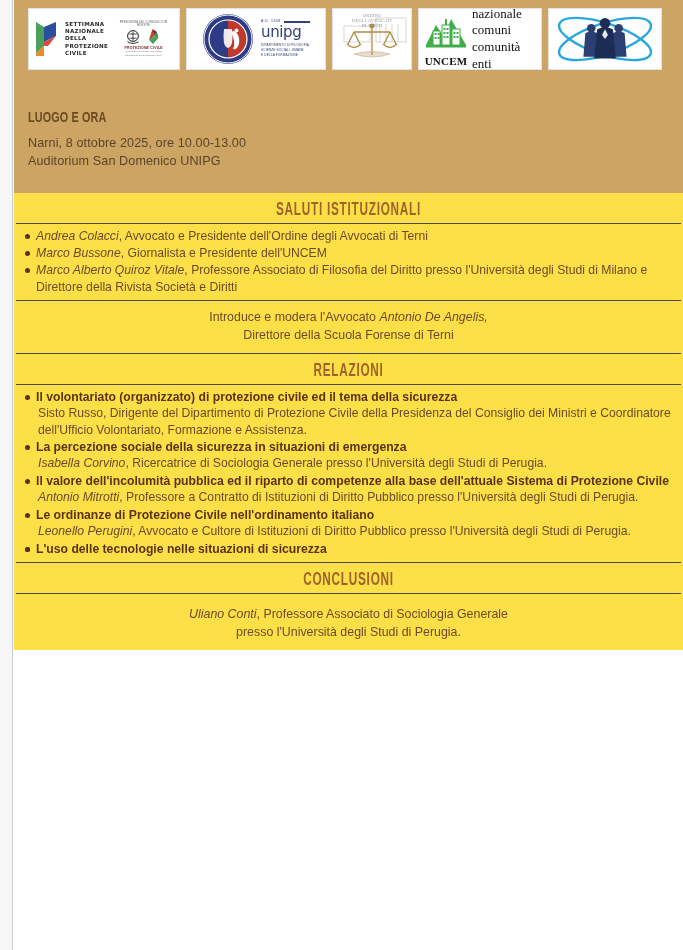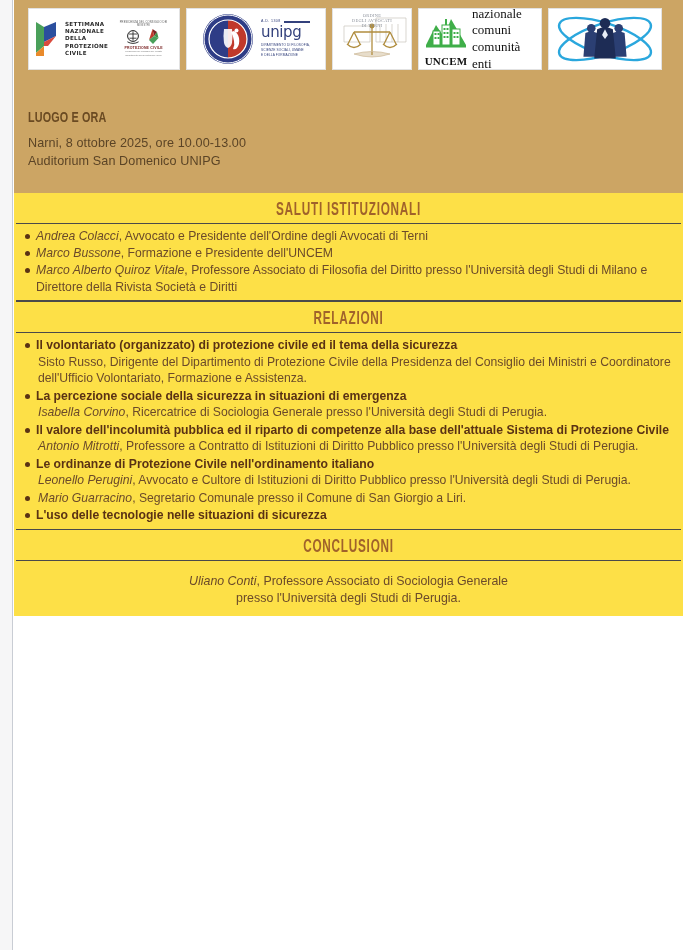--- a/index.html
+++ b/index.html
@@ -461,28 +461,32 @@
   <div class="programme">
 
     <div class="sec-head">SALUTI ISTITUZIONALI</div>
     <div class="rule-line"></div>
 
     <div class="list">
       <div class="item">
         <span class="nm">Andrea Colacci</span><span>, Avvocato e Presidente dell'Ordine degli Avvocati di Terni</span>
       </div>
       <div class="item">
-        <span class="nm">Marco Bussone</span><span>, Formazione e Presidente dell'UNCEM</span>
+        <span class="nm">Marco Bussone</span><span>, Giornalista e Presidente dell'UNCEM</span>
       </div>
       <div class="item">
         <span class="nm">Marco Alberto Quiroz Vitale</span><span>, Professore Associato di Filosofia del Diritto presso l'Università degli Studi di Milano e Direttore della Rivista Società e Diritti</span>
       </div>
     </div>
 
     <div class="rule-line"></div>
+    <div class="centered-block">
+      <div><span>Introduce e modera l'Avvocato </span><em>Antonio De Angelis,</em></div>
+      <div>Direttore della Scuola Forense di Terni</div>
+    </div>
     <div class="rule-line"></div>
 
     <div class="sec-head">RELAZIONI</div>
     <div class="rule-line"></div>
 
     <div class="list">
       <div class="item">
         <span class="ttl">Il volontariato (organizzato) di protezione civile ed il tema della sicurezza</span>
         <span class="speaker"><span>Sisto Russo</span><span>, Dirigente del Dipartimento di Protezione Civile della Presidenza del Consiglio dei Ministri e Coordinatore dell'Ufficio Volontariato, Formazione e Assistenza.</span></span>
       </div>
@@ -492,21 +496,20 @@
       </div>
       <div class="item">
         <span class="ttl">Il valore dell'incolumità pubblica ed il riparto di competenze alla base dell'attuale Sistema di Protezione Civile</span>
         <span class="speaker"><span class="nm">Antonio Mitrotti</span><span>, Professore a Contratto di Istituzioni di Diritto Pubblico presso l'Università degli Studi di Perugia.</span></span>
       </div>
       <div class="item">
         <span class="ttl">Le ordinanze di Protezione Civile nell'ordinamento italiano</span>
         <span class="speaker"><span class="nm">Leonello Perugini</span><span>, Avvocato e Cultore di Istituzioni di Diritto Pubblico presso l'Università degli Studi di Perugia.</span></span>
       </div>
       <div class="item">
-        <span class="speaker"><span class="nm">Mario Guarracino</span><span>, Segretario Comunale presso il Comune di San Giorgio a Liri.</span></span>
       </div>
       <div class="item">
         <span class="ttl">L'uso delle tecnologie nelle situazioni di sicurezza</span>
       </div>
     </div>
 
     <div class="rule-line"></div>
     <div class="sec-head">CONCLUSIONI</div>
     <div class="rule-line"></div>
 

